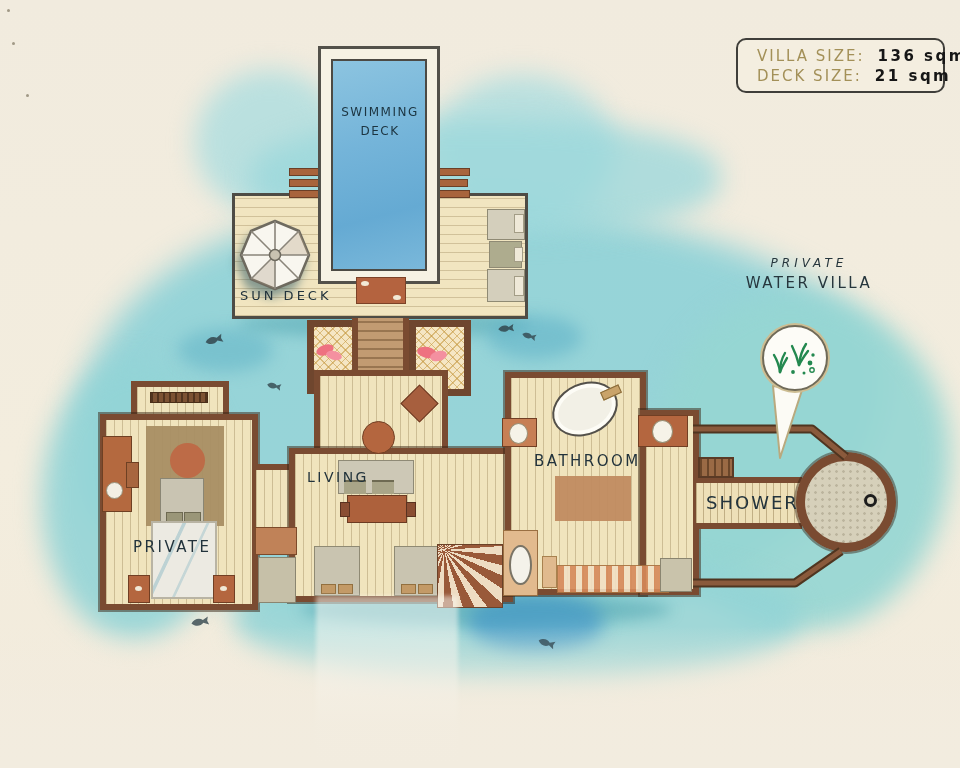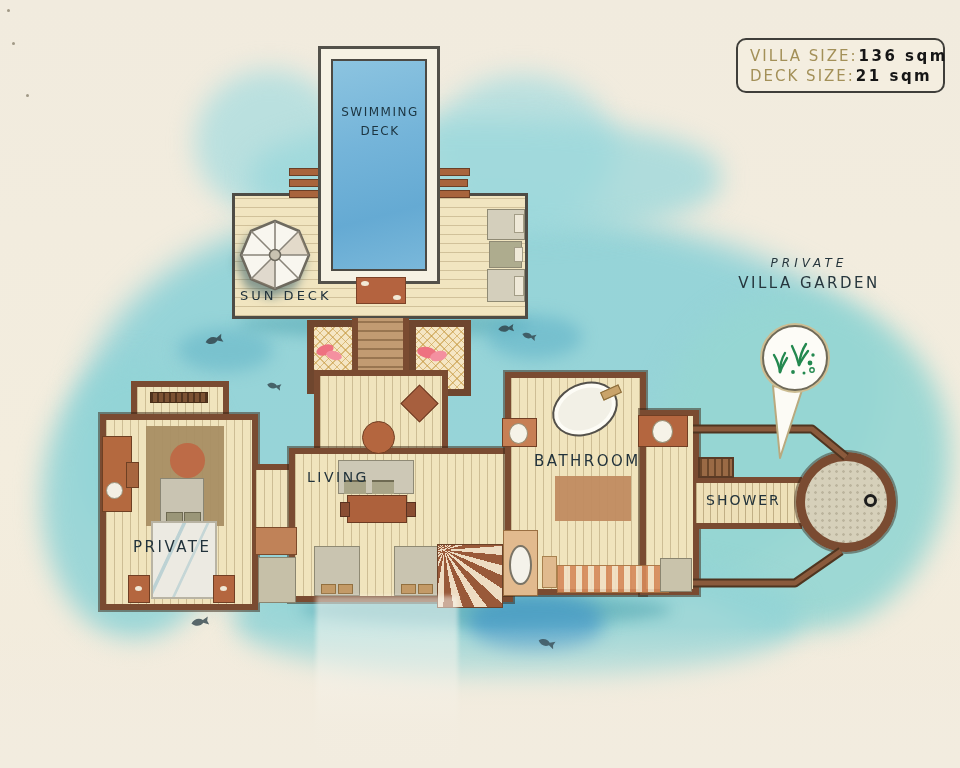--- a/index.html
+++ b/index.html
@@ -112,31 +112,31 @@
   #striperug{left:557px;top:565px;width:112px;height:28px;border:1px solid #a8713f;
         background:repeating-linear-gradient(90deg,#d6895a 0 6px,#f2e0c4 6px 12px);opacity:.9;}
   #oliveblock{left:660px;top:558px;width:32px;height:34px;background:#c9c3ab;border:1px solid #8a8570;}
   
   .lbl{position:absolute;color:#22333c;letter-spacing:2.5px;white-space:nowrap;font-size:15px;}
   #l-pool{left:330px;top:103px;width:100px;text-align:center;font-size:12px;line-height:1.6;letter-spacing:1.5px;color:#1c3440;}
   #l-deck{left:240px;top:288px;font-size:13px;letter-spacing:3px;}
   #l-bedroom{left:133px;top:538px;}
   #l-living{left:272px;top:469px;font-size:14px;padding-left:35px;}
   #l-bathroom{left:534px;top:452px;}
-  #l-shower{left:706px;top:492px;font-size:14px;letter-spacing:2px;}
+  #l-shower{left:706px;top:492px;font-size:18px;letter-spacing:2px;}
   #l-garden{left:714px;top:256px;width:190px;text-align:center;color:#26363d;}
   #l-garden .g1{font-size:12px;letter-spacing:4px;font-style:italic;}
   #l-garden .g2{font-size:15px;letter-spacing:2.5px;margin-top:4px;}
   
   #callout{left:762px;top:325px;width:66px;height:66px;border-radius:50%;background:#fdfcf7;
         border:2px solid #6f6a58;box-shadow:0 0 0 2px #cdbd92;}
   
   #infobox{left:736px;top:38px;width:209px;height:55px;background:#f4eee0;border:2px solid #3f3e3a;
         border-radius:10px;display:flex;flex-direction:column;justify-content:center;gap:2px;padding:4px 12px;}
-  .irow{display:flex;align-items:center;gap:1px;white-space:nowrap;}
+  .irow{display:flex;align-items:center;gap:13px;white-space:nowrap;margin-left:7px;}
   .ilabel{color:#a39058;font-size:15px;letter-spacing:2px;}
   .ival{color:#161616;font-size:15px;font-weight:bold;letter-spacing:2.5px;}
   
   .svgabs{position:absolute;pointer-events:none;}
   .fish{position:absolute;}
 </style>
 </head>
 <body>
 
 <div class="st">
@@ -325,21 +325,21 @@
         <circle cx="46" cy="36" r="2.4"></circle>
           <circle cx="49" cy="28" r="1.7"></circle>
         <circle cx="29" cy="45" r="1.9"></circle>
           <circle cx="40" cy="46" r="1.5"></circle>
       </g>
       <circle cx="48" cy="43" r="2.2" fill="none" stroke="#23884f" stroke-width="1.4"></circle>
     </svg>
   </div>
   <div class="lbl" id="l-garden">
     <div class="g1">PRIVATE</div>
-    <div class="g2">VILLA GARDEN</div>
+    <div class="g2">WATER VILLA</div>
   </div>
 
   <div class="abs" id="infobox">
     <div class="irow">
       <span class="ilabel">VILLA SIZE:</span>
       <span class="ival">136 sqm</span>
     </div>
     <div class="irow">
       <span class="ilabel">DECK SIZE:</span>
       <span class="ival">21 sqm</span>

